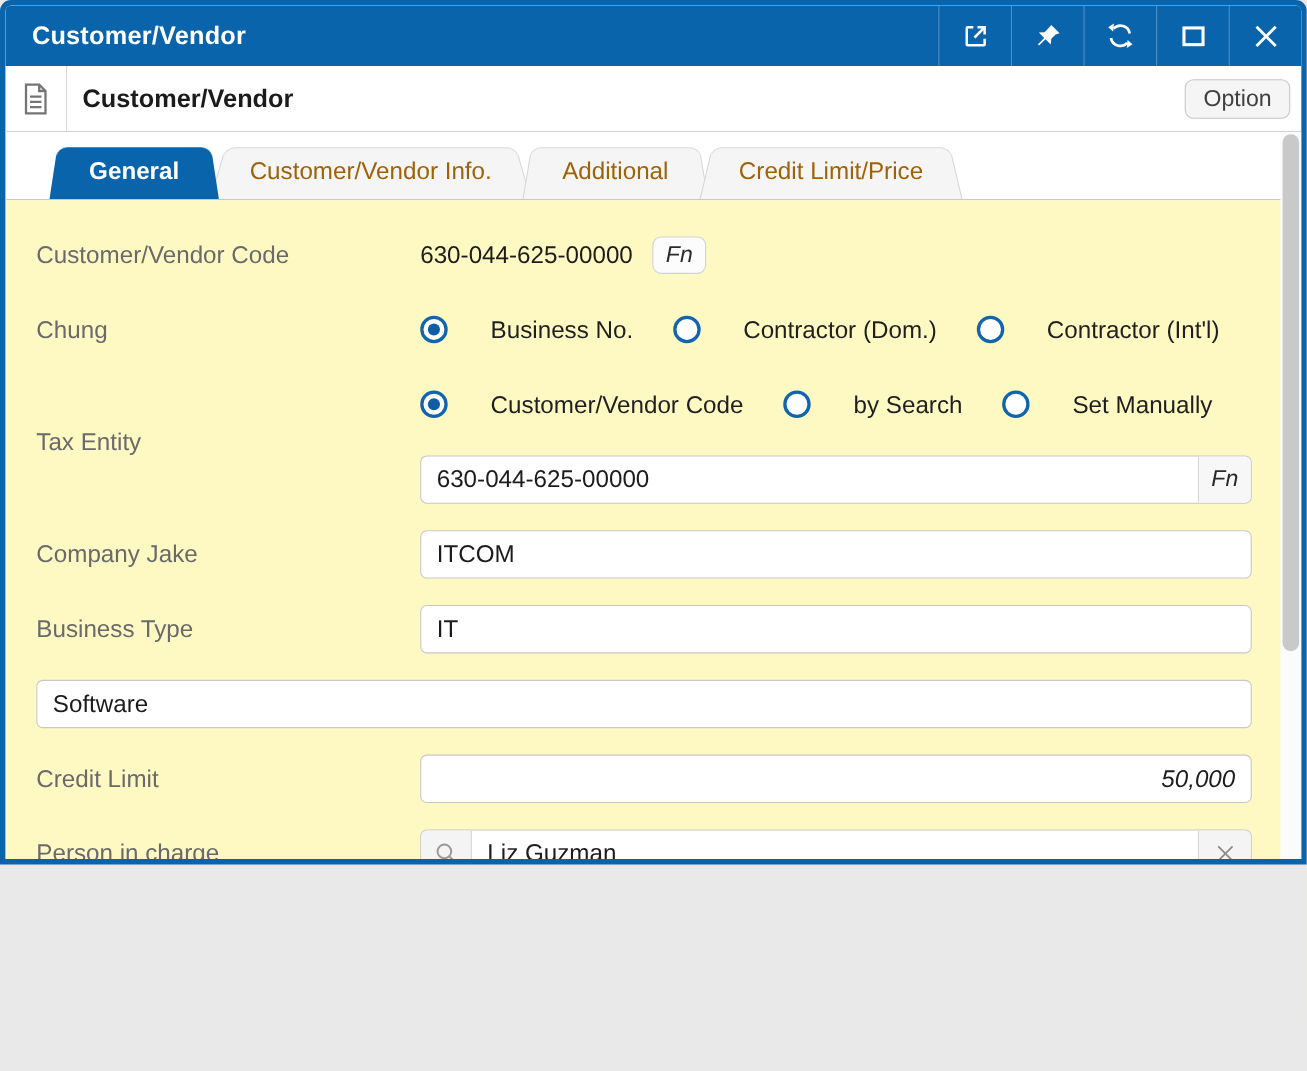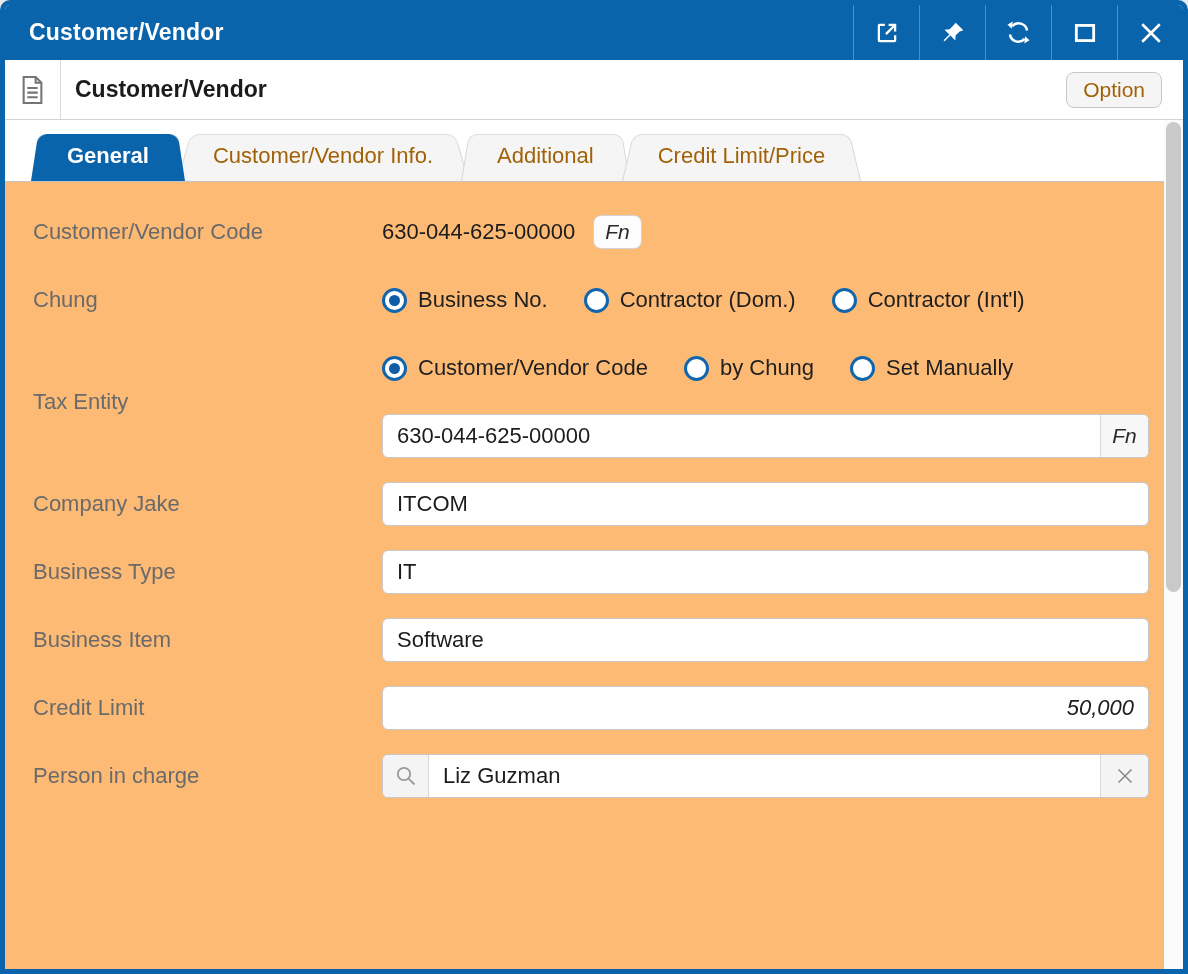--- a/index.html
+++ b/index.html
@@ -1,20 +1,20 @@
 <!DOCTYPE html>
 <html><head>
 <meta charset="utf-8">
 <style>
   * { box-sizing: border-box; }
   html,body { margin:0; padding:0; background:#e9e9e9; }
   body { width:1188px; height:974px; font-family:"Liberation Sans","DejaVu Sans",sans-serif; }
 
   .window{
-    position:relative; width:1188px; height:974px;
+    position:relative; width:1188px; height:786px;
     border:5px solid #0a64ac; border-radius:10px 10px 0 0;
     overflow:hidden; background:#f7f7f7;
     display:flex; flex-direction:column;
   }
 
   
   .titlebar{
     height:55px; background:#0a64ac; color:#fff;
     display:flex; align-items:center; flex:0 0 auto;
   }
@@ -34,61 +34,61 @@
     display:flex; align-items:center; flex:0 0 auto;
   }
   .doc-cell{
     width:56px; height:100%; display:flex; align-items:center; justify-content:center;
     border-right:1px solid #d9d9d9;
   }
   .header .page-title{
     padding-left:14px; font-size:23px; font-weight:700; color:#1b1b1b; flex:1;
   }
   .option-btn{
-    margin-right:21px; padding:5px 16px; font-size:21px; color:#a16207;
+    margin-right:10px; padding:5px 16px; font-size:21px; color:#404040;
     background:#f5f5f5; border:1px solid #c6c6c6; border-radius:8px; cursor:pointer;
   }
 
   
   .tabstrip{
     height:62px; background:#fff; border-bottom:1px solid #c4c4c4;
-    display:flex; align-items:flex-end; padding-left:26px; flex:0 0 auto;
+    display:flex; align-items:flex-end; padding-left:40px; flex:0 0 auto;
   }
   .tab{
     position:relative; height:52px; line-height:54px; padding:0 36px;
     font-size:22px; color:#a16207; margin-right:-8px; cursor:pointer; white-space:nowrap;
   }
   .tab::before{
     content:""; position:absolute; inset:0; z-index:0;
     background:#f5f5f5; border:1px solid #d6d6d6; border-bottom:none;
     border-radius:10px 10px 0 0;
     transform:perspective(30px) rotateX(3.4deg); transform-origin:center bottom;
   }
   .tab > span{ position:relative; z-index:1; }
   .tab.active{ color:#fff; font-weight:700; z-index:2; }
   .tab.active::before{ background:#0a64ac; border-color:#0a64ac; }
 
   
   .content{
-    flex:1; background:#fdba74; padding:28px 34px 0 28px; position:relative;
+    flex:1; background:#fef9c3; padding:28px 45px 0 28px; position:relative;
   }
   .row{ display:flex; align-items:center; margin-bottom:24px; min-height:44px; }
   .row .lbl{ flex:0 0 349px; font-size:22px; color:#6a6a6a; }
   .ctrl{ flex:1; display:flex; align-items:center; }
   .ctrl.col{ flex-direction:column; align-items:stretch; gap:24px; }
 
   .plain-value{ font-size:22px; color:#1c1c1c; }
 
   .fn-btn{
     margin-left:18px; padding:4px 11px; font-size:21px; font-style:italic;
     color:#2a2a2a; background:#fcfcfc; border:1px solid #d2d2d2; border-radius:8px; cursor:pointer;
   }
 
   .radio-row{ display:flex; align-items:center; gap:36px; height:44px; }
-  .radio-item{ display:flex; align-items:flex-end; cursor:pointer; }
+  .radio-item{ display:flex; align-items:flex-start; cursor:pointer;gap:28px; }
   .radio{
     width:25px; height:25px; border:3px solid #1065ad; border-radius:50%;
     background:#fff; margin-right:11px; position:relative; flex:0 0 auto;
   }
   .radio.checked::after{
     content:""; position:absolute; left:4px; top:4px; width:11px; height:11px;
     border-radius:50%; background:#0f5da5;
   }
   .radio-item .rlbl{ font-size:22px; color:#1f1f1f; }
 
@@ -212,21 +212,21 @@
     <div class="row">
       <div class="lbl">Tax Entity</div>
       <div class="ctrl col">
         <div class="radio-row">
           <div class="radio-item">
             <span class="radio checked"></span>
             <span class="rlbl">Customer/Vendor Code</span>
           </div>
           <div class="radio-item">
             <span class="radio"></span>
-            <span class="rlbl">by Chung</span>
+            <span class="rlbl">by Search</span>
           </div>
           <div class="radio-item">
             <span class="radio"></span>
             <span class="rlbl">Set Manually</span>
           </div>
         </div>
         <div class="field">
           <input type="text" value="630-044-625-00000" style="">
           <div class="seg fn">Fn</div>
         </div>
@@ -246,21 +246,20 @@
     <div class="row">
       <div class="lbl">Business Type</div>
       <div class="ctrl">
         <div class="field">
           <input type="text" value="IT" style="">
         </div>
       </div>
     </div>
 
     <div class="row">
-      <div class="lbl">Business Item</div>
       <div class="ctrl">
         <div class="field">
           <input type="text" value="Software" style="">
         </div>
       </div>
     </div>
 
     <div class="row">
       <div class="lbl">Credit Limit</div>
       <div class="ctrl">

